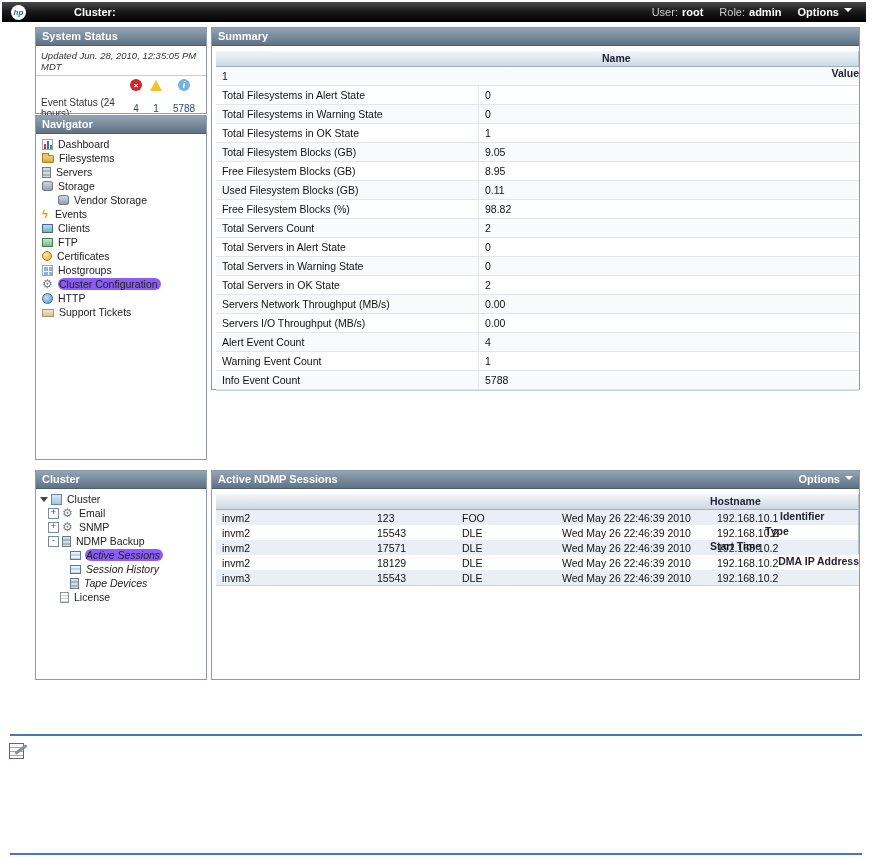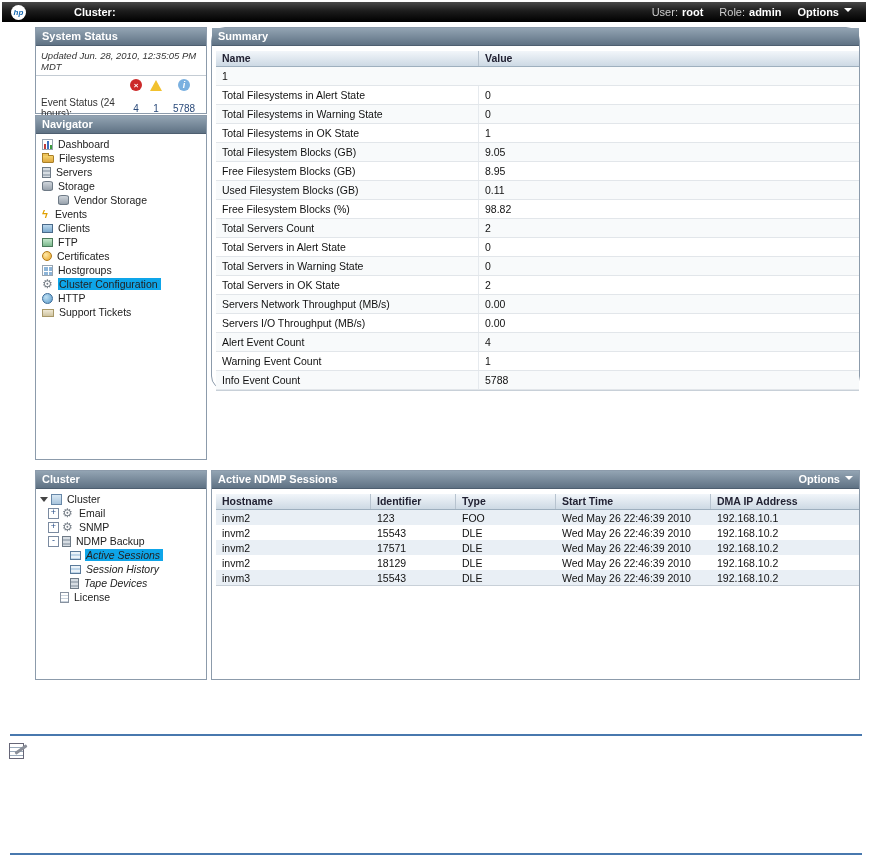--- a/index.html
+++ b/index.html
@@ -45,21 +45,21 @@
   
   #navigator{left:35px;top:115px;width:172px;height:345px;}
   #cluster-panel{left:35px;top:470px;width:172px;height:210px;}
   .tree{padding-top:3px;}
   .nav-item{height:14px;display:flex;align-items:center;font-size:10.5px;color:#222;
     padding-left:6px;white-space:nowrap;cursor:pointer;}
   .ind1{padding-left:22px;}
   .ind2{padding-left:34px;font-style:italic;}
   .indL{padding-left:24px;}
   .hl{display:inline-flex;align-items:center;padding:0 3px 0 1px;}
-  .hl.sel{background:#0ea5e9;}
+  .hl.sel{background:#8b5cf6;border-radius:6px;}
 
   .ni{display:inline-block;margin-right:4px;flex:none;box-sizing:border-box;}
   .ic-dashboard{width:11px;height:11px;border:1px solid #98a4b0;background-color:#fff;
     background-image:linear-gradient(#c03c3c,#c03c3c),linear-gradient(#3a6ec0,#3a6ec0),linear-gradient(#3c9a3c,#3c9a3c);
     background-size:2px 5px,2px 8px,2px 4px;background-position:1px bottom,4px bottom,7px bottom;background-repeat:no-repeat;}
   .ic-folder{width:12px;height:8px;background:linear-gradient(#f6d36e,#dca73e);border:1px solid #a97f28;
     border-radius:1px;position:relative;top:1px;}
   .ic-folder::before{content:"";position:absolute;left:-1px;top:-3px;width:5px;height:2px;
     background:#eec45a;border:1px solid #a97f28;border-bottom:none;}
   .ic-server{width:9px;height:11px;background:repeating-linear-gradient(#d7dde3 0 2px,#aab4be 2px 4px);border:1px solid #6e7a86;}
@@ -81,25 +81,25 @@
   .ic-license{width:9px;height:11px;border:1px solid #8892a0;background:repeating-linear-gradient(#fff 0 2px,#c8d2dc 2px 3px);}
 
   .exp{width:9px;height:9px;border:1px solid #7a8aa0;background:#fff;color:#2a5088;font-size:9px;
     line-height:7px;text-align:center;display:inline-block;margin-right:3px;flex:none;cursor:pointer;}
   .exp-plus::before{content:"+";}
   .exp-minus::before{content:"-";}
   .tree-caret{width:0;height:0;border-left:4px solid transparent;border-right:4px solid transparent;
     border-top:5px solid #444;display:inline-block;margin-right:3px;flex:none;}
 
   
-  #summary{left:211px;top:27px;width:649px;height:363px;border-radius:14px;}
+  #summary{left:211px;top:27px;width:649px;height:363px;}
   #ndmp{left:211px;top:470px;width:649px;height:210px;}
   .tbl{margin:5px 0 0 4px;width:643px;border-bottom:1px solid #c8d0d8;}
   .thead{display:flex;height:15px;align-items:flex-end;background:linear-gradient(#f2f6fa,#cdd9e4);
-    border-bottom:1px solid #9eafbe;font-size:10.5px;font-weight:bold;color:#223;}
+    border-bottom:1px solid #9eafbe;font-size:10.5px;font-weight:bold;color:#223;flex-direction:column;}
   .thead>div{border-right:1px solid #b7c3cf;box-sizing:border-box;padding-left:6px;height:15px;line-height:15px;}
   .thead>div:last-child{border-right:none;}
   .trow{display:flex;height:18px;align-items:center;font-size:10.5px;color:#111;border-bottom:1px solid #e2e6ea;}
   .trow:nth-child(even){background:#f8fafb;}
   .trow>div{box-sizing:border-box;padding-left:6px;overflow:hidden;white-space:nowrap;}
   .s-c1{width:263px;border-right:1px solid #e6eaee;height:18px;line-height:18px;}
   .s-c2{flex:1;}
   .nrow{display:flex;height:15px;align-items:center;font-size:10.5px;color:#111;}
   .nrow:nth-child(even){background:#e9eff5;}
   .nrow>div{box-sizing:border-box;padding-left:6px;overflow:hidden;white-space:nowrap;}

